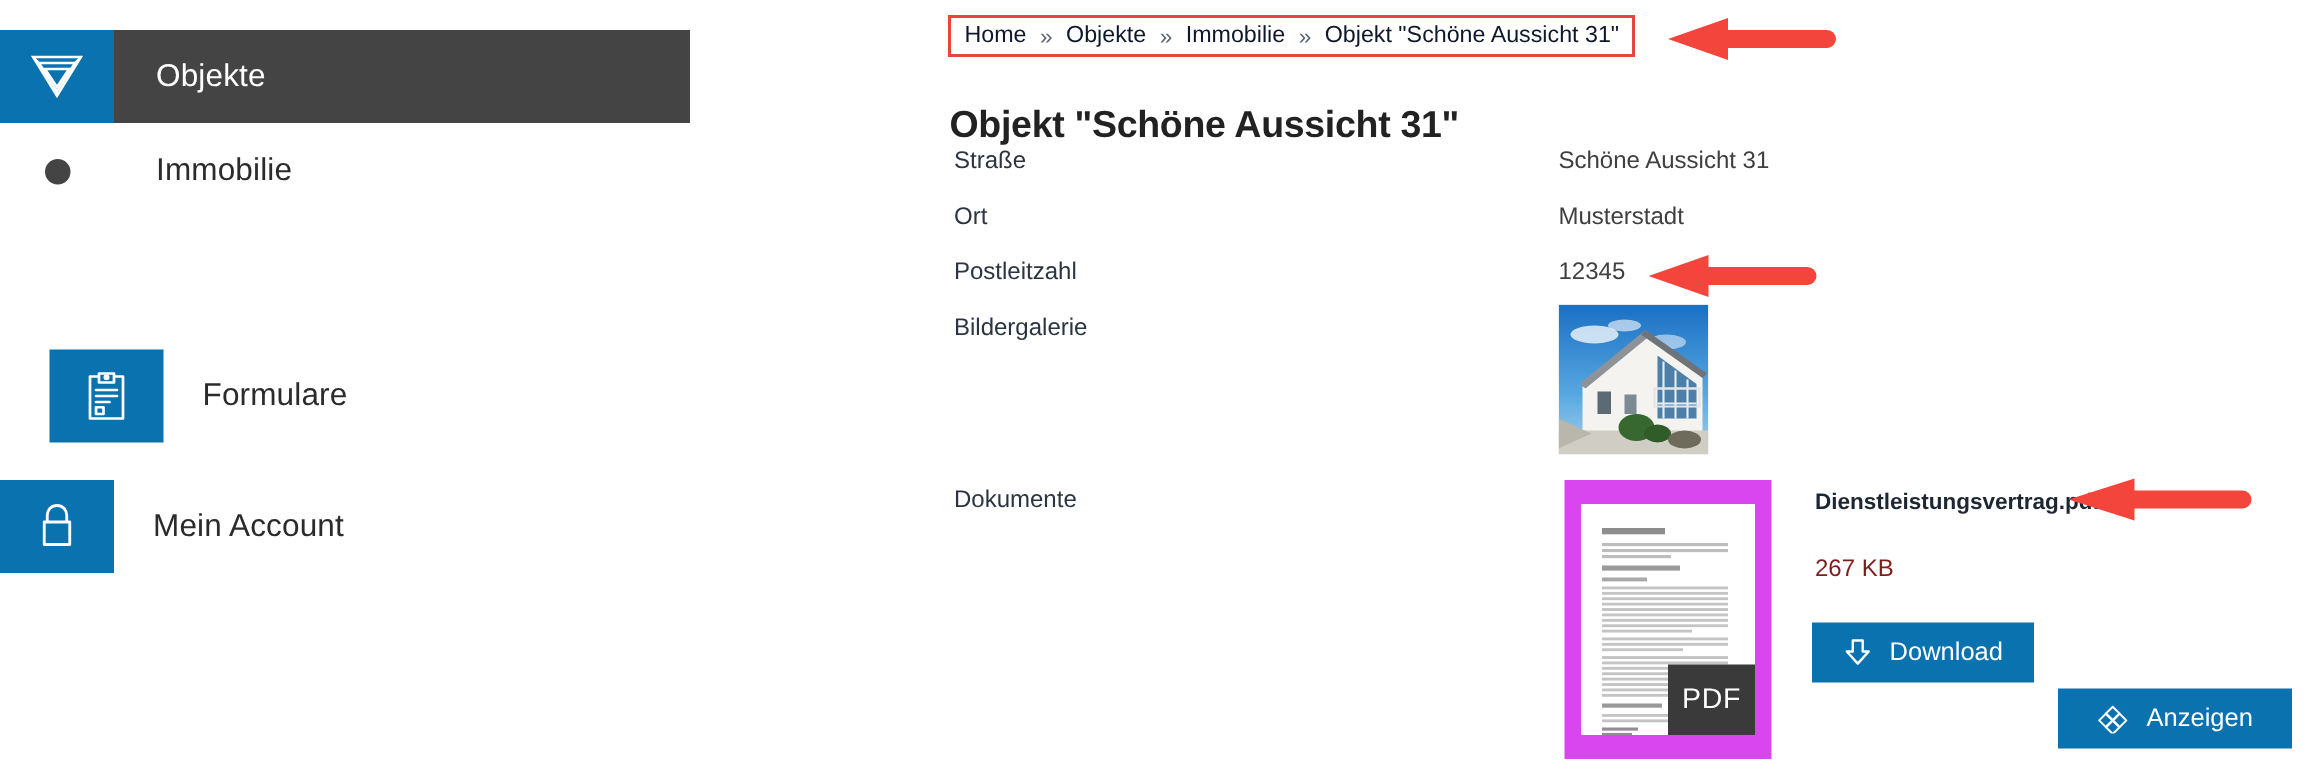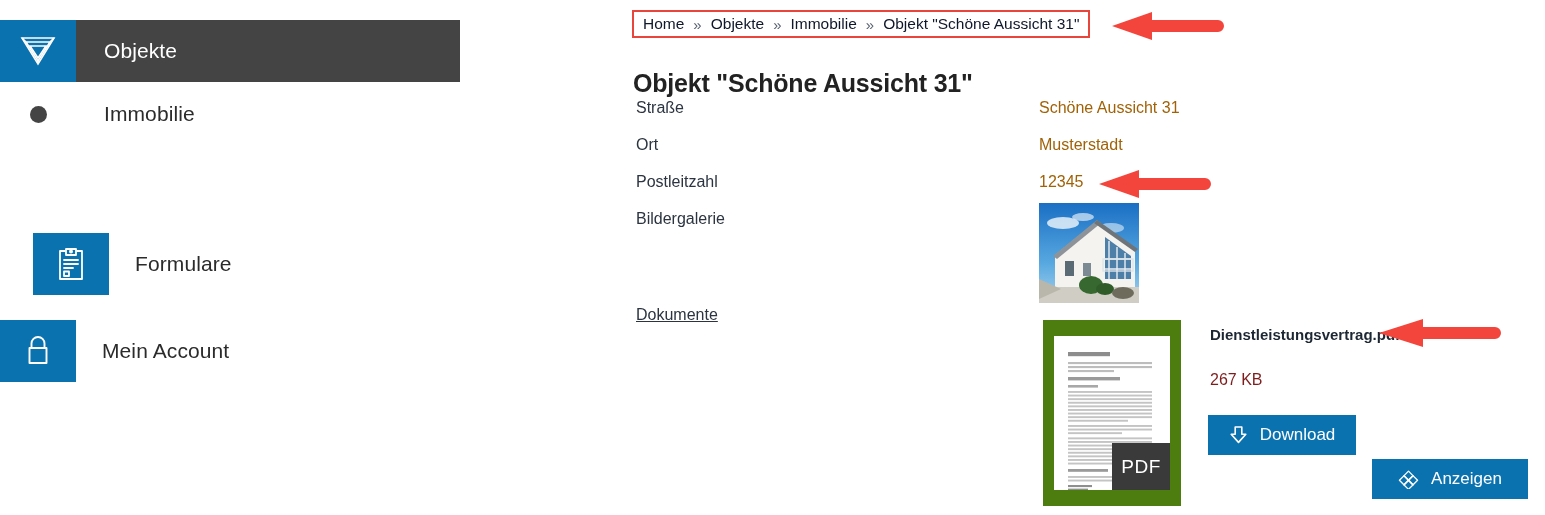--- a/index.html
+++ b/index.html
@@ -104,37 +104,37 @@
     position: absolute;
     left: 6px;
     font-size: 16px;
     color: #2b3440;
     white-space: nowrap;
   }
   .field-value {
     position: absolute;
     left: 409px;
     font-size: 16px;
-    color: #a16207;
+    color: #404040;
     white-space: nowrap;
   }
 
   
   #gallery-thumb {
     position: absolute;
     left: 409px; top: 203px;
     width: 100px; height: 100px;
     overflow: hidden;
   }
   
   #doc-thumb {
     position: absolute;
     left: 413px; top: 320px;
     width: 138px; height: 186px;
-    background: #4d7c0f;
+    background: #d946ef;
     padding: 16px 11px;
   }
   #doc-page {
     position: relative;
     width: 100%; height: 100%;
     background: #ffffff;
     overflow: hidden;
   }
   #pdf-badge {
     position: absolute;
@@ -258,21 +258,21 @@
     <div class="field-value" style="top:99px;">Schöne Aussicht 31</div>
 
     <div class="field-label" style="top:136px;">Ort</div>
     <div class="field-value" style="top:136px;">Musterstadt</div>
 
     <div class="field-label" style="top:173px;">Postleitzahl</div>
     <div class="field-value" style="top:173px;">12345</div>
 
     <div class="field-label" style="top:210px;">Bildergalerie</div>
 
-    <div class="field-label" style="top:306px;text-decoration:underline;">Dokumente</div>
+    <div class="field-label" style="top:325px;">Dokumente</div>
 
     <div id="gallery-thumb">
       <svg width="100" height="100" viewBox="0 0 100 100">
         <defs>
           <linearGradient id="sky" x1="0" y1="0" x2="0" y2="1">
             <stop offset="0%" stop-color="#1a6fc4"></stop>
             <stop offset="60%" stop-color="#57a8e0"></stop>
             <stop offset="100%" stop-color="#a8d2ee"></stop>
           </linearGradient>
         </defs>

